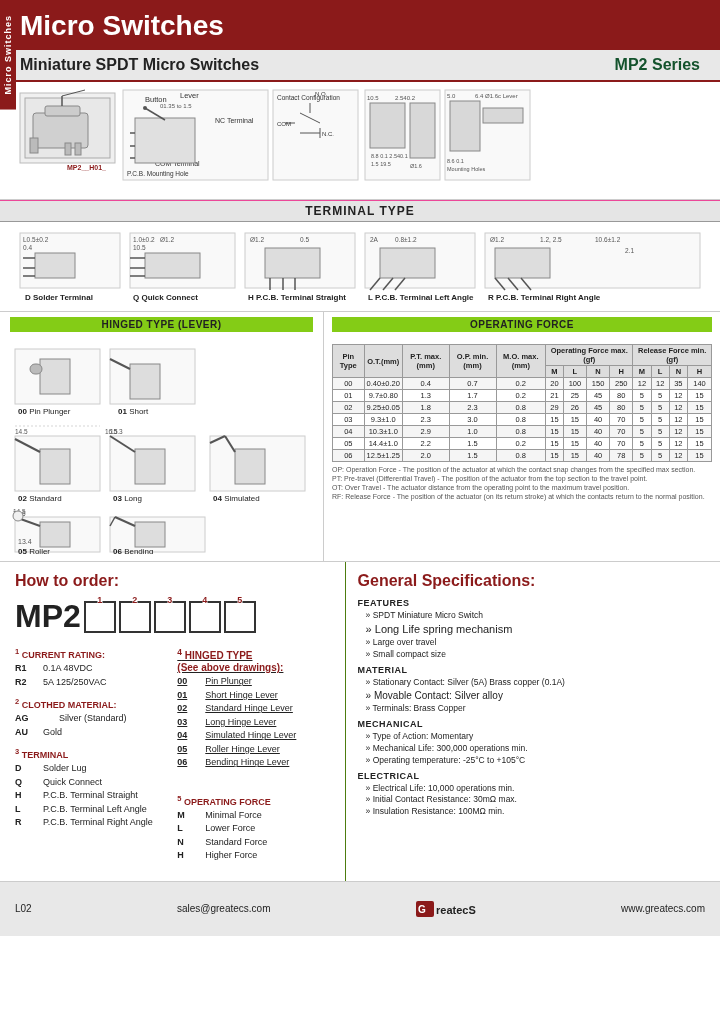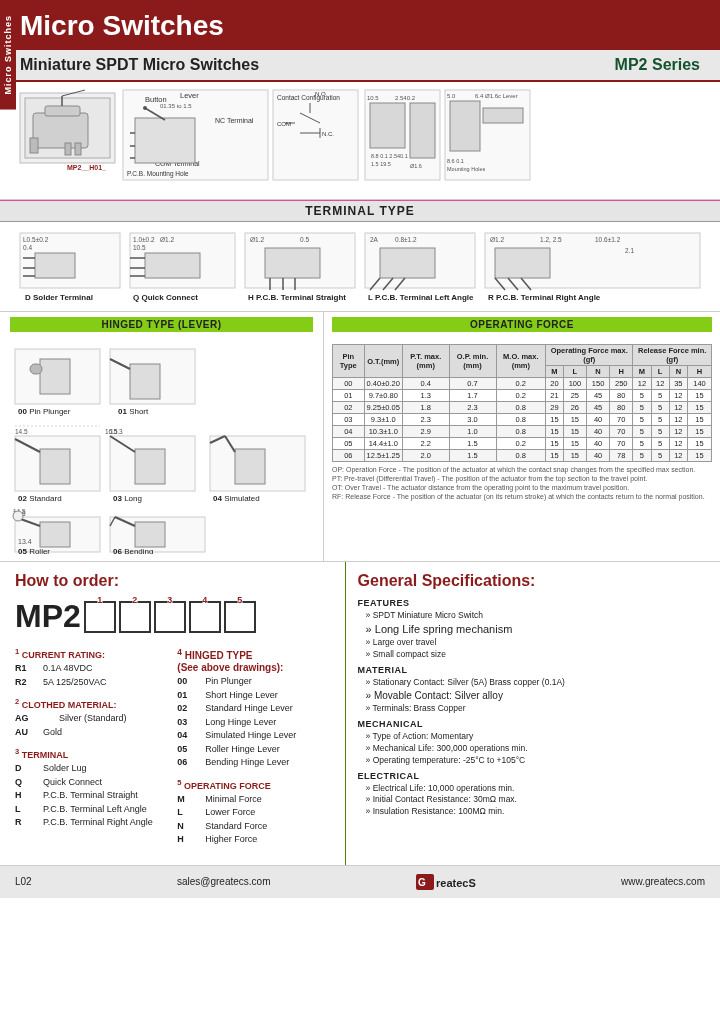--- a/index.html
+++ b/index.html
@@ -146,21 +146,21 @@
     .main-wrapper {
       position: relative;
     }
 
     
     .footer-bar {
       background: #e8e8e8;
       display: flex;
       justify-content: space-between;
       align-items: center;
-      padding: 5px 15px;
+      padding: 16px 15px;
       border-top: 1px solid #ccc;
       font-size: 10px;
     }
 
     .small-note {
       font-size: 7px;
       color: #555;
       line-height: 1.3;
       margin-top: 3px;
     }
@@ -590,21 +590,21 @@
                   <span style="font-weight: bold; min-width: 22px;">L</span>
                   <span>P.C.B. Terminal Left Angle</span>
                 </div>
                 <div style="display: flex; gap: 6px; font-size: 9px; line-height: 1.5;">
                   <span style="font-weight: bold; min-width: 22px;">R</span>
                   <span>P.C.B. Terminal Right Angle</span>
                 </div>
               </div>
             </div>
             <div style="flex: 1 1 0%;">
-              <div style="margin-bottom: 8px;">
+              <div style="margin-bottom: 24px; text-decoration: underline;">
                 <div style="margin-bottom: 2px;"><span style="color:#8b1a1a;font-weight:bold;font-size:10px;"><sup style="color:#8b1a1a;font-weight:bold;">4</sup> HINGED TYPE<br>(See above drawings):</span></div>
                 <div style="display: flex; gap: 6px; font-size: 9px; line-height: 1.5;">
                   <span style="font-weight: bold; min-width: 22px;">00</span>
                   <span>Pin Plunger</span>
                 </div>
                 <div style="display: flex; gap: 6px; font-size: 9px; line-height: 1.5;">
                   <span style="font-weight: bold; min-width: 22px;">01</span>
                   <span>Short Hinge Lever</span>
                 </div>
                 <div style="display: flex; gap: 6px; font-size: 9px; line-height: 1.5;">

